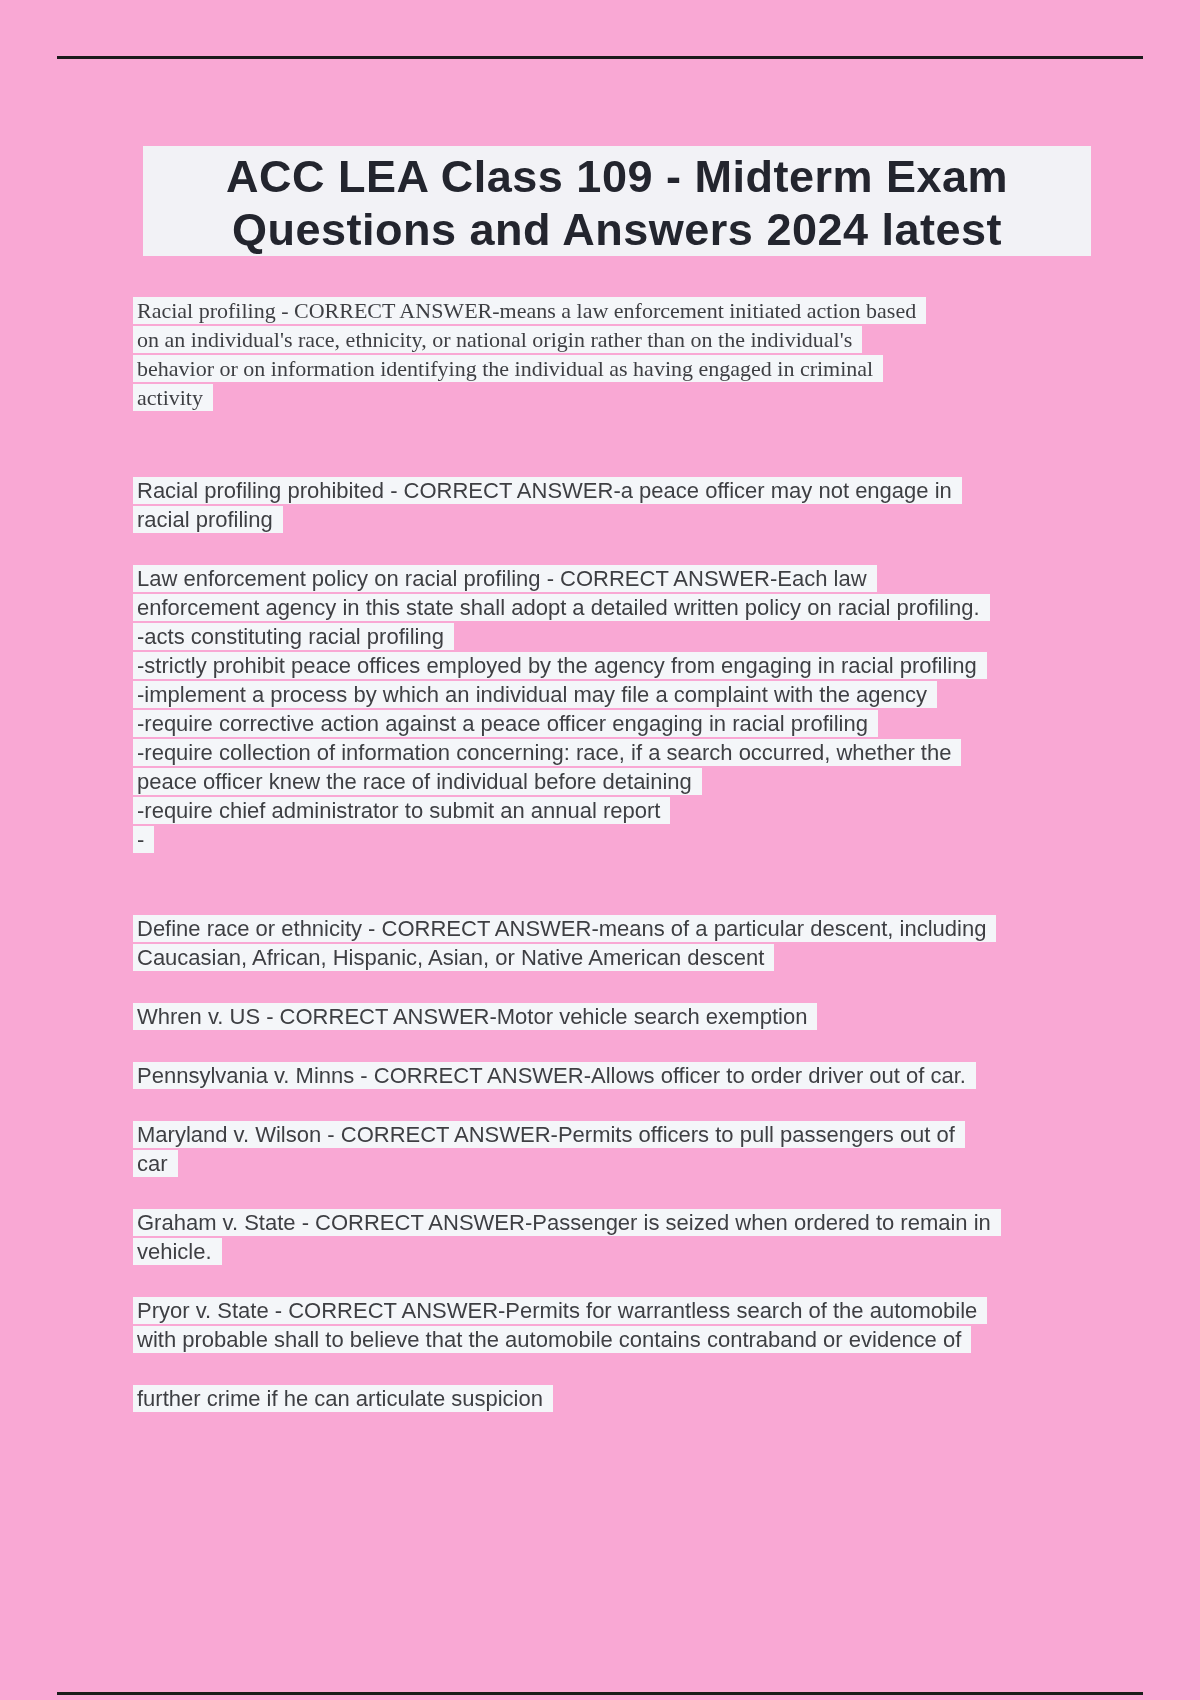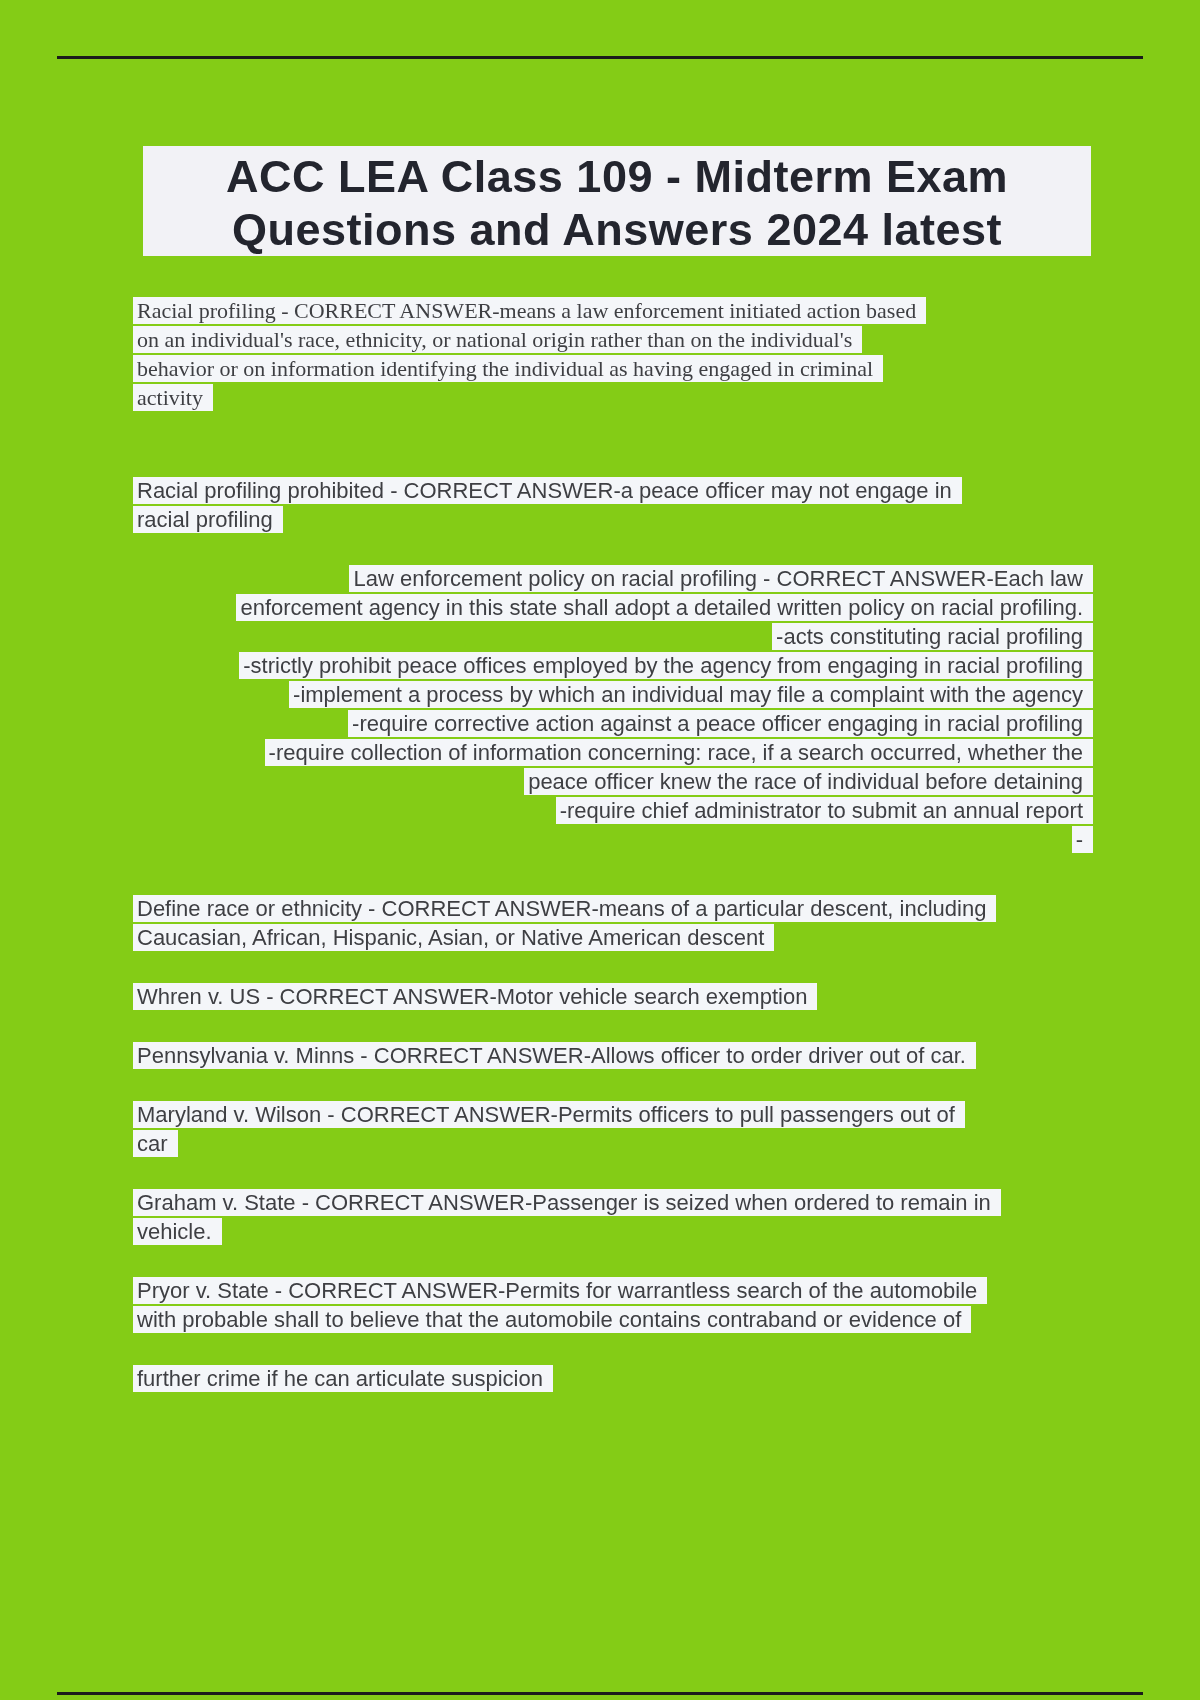--- a/index.html
+++ b/index.html
@@ -1,20 +1,20 @@
 <!DOCTYPE html>
 <html style="--title-bg: #f2f2f6; --title-text: #23252e; --body-text: #3e3f43; --line-highlight: #f4f6f9; --rule: #1b1b1b;"><head>
 <meta charset="utf-8">
 <style>
   html, body { margin: 0; padding: 0; background: #ffffff; }
   .page {
     position: relative;
     width: 1200px;
     height: 1700px;
-    background: #84cc16;
+    background: #f9a8d4;
     overflow: hidden;
     font-family: "Liberation Sans", "DejaVu Sans", sans-serif;
   }
   .rule {
     position: absolute;
     left: 57px;
     width: 1086px;
     height: 3px;
     background: var(--rule, #1b1b1b);
   }
@@ -40,21 +40,21 @@
     white-space: nowrap;
   }
   .content {
     position: absolute;
     left: 133px;
     top: 297px;
     width: 960px;
   }
   .para { margin: 0 0 30px 0; }
   .para:nth-child(1) { margin-bottom: 64px; font-family: Liberation Serif, serif; }
-  .para:nth-child(3) { margin-bottom: 40px; text-align: right; }
+  .para:nth-child(3) { margin-bottom: 60px; }
   .line {
     line-height: 27px;
     white-space: nowrap;
   }
   .line > span.hl {
     display: inline-block;
     background: var(--line-highlight, #f4f6f9);
     color: var(--body-text, #3e3f43);
     font-size: 22px;
     line-height: 27px;

